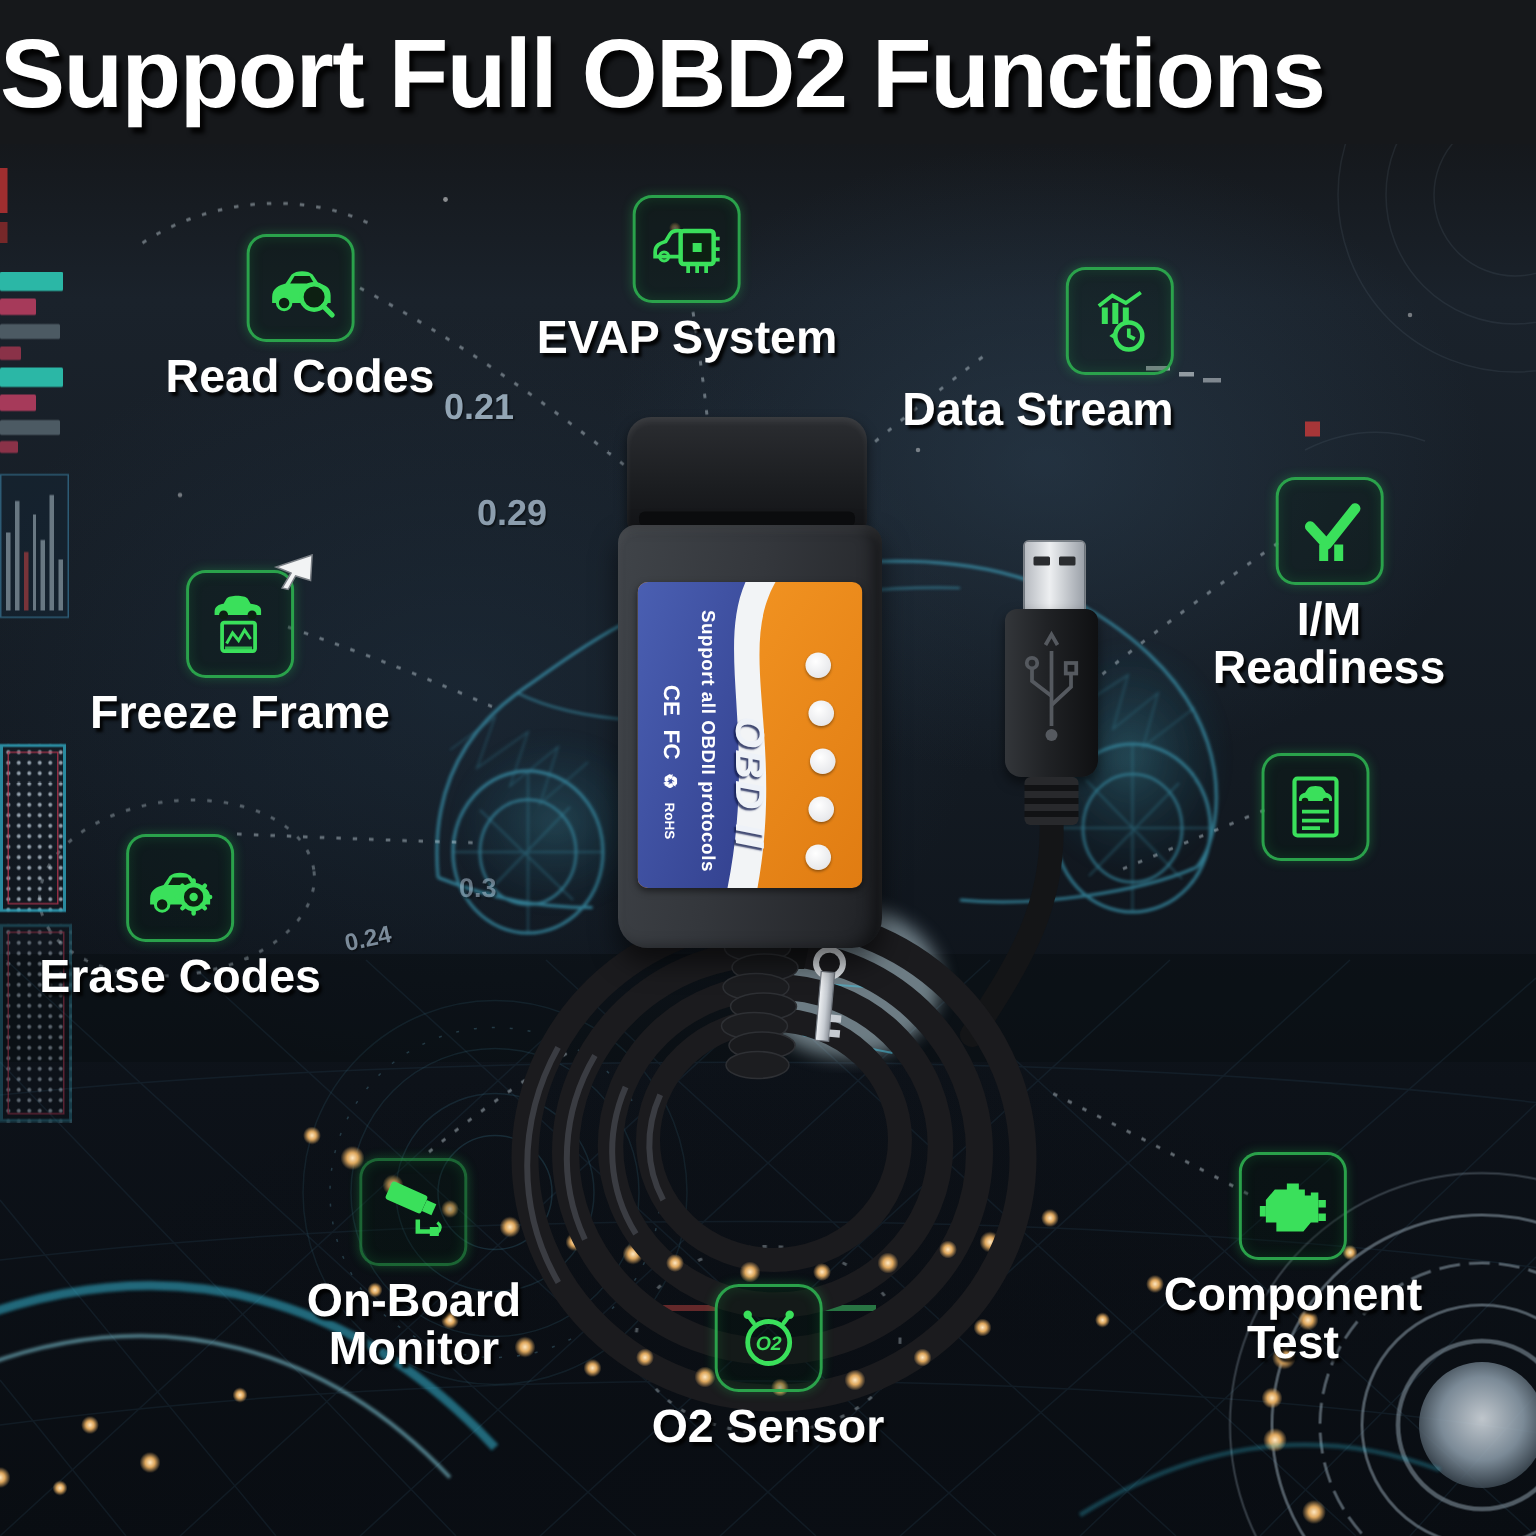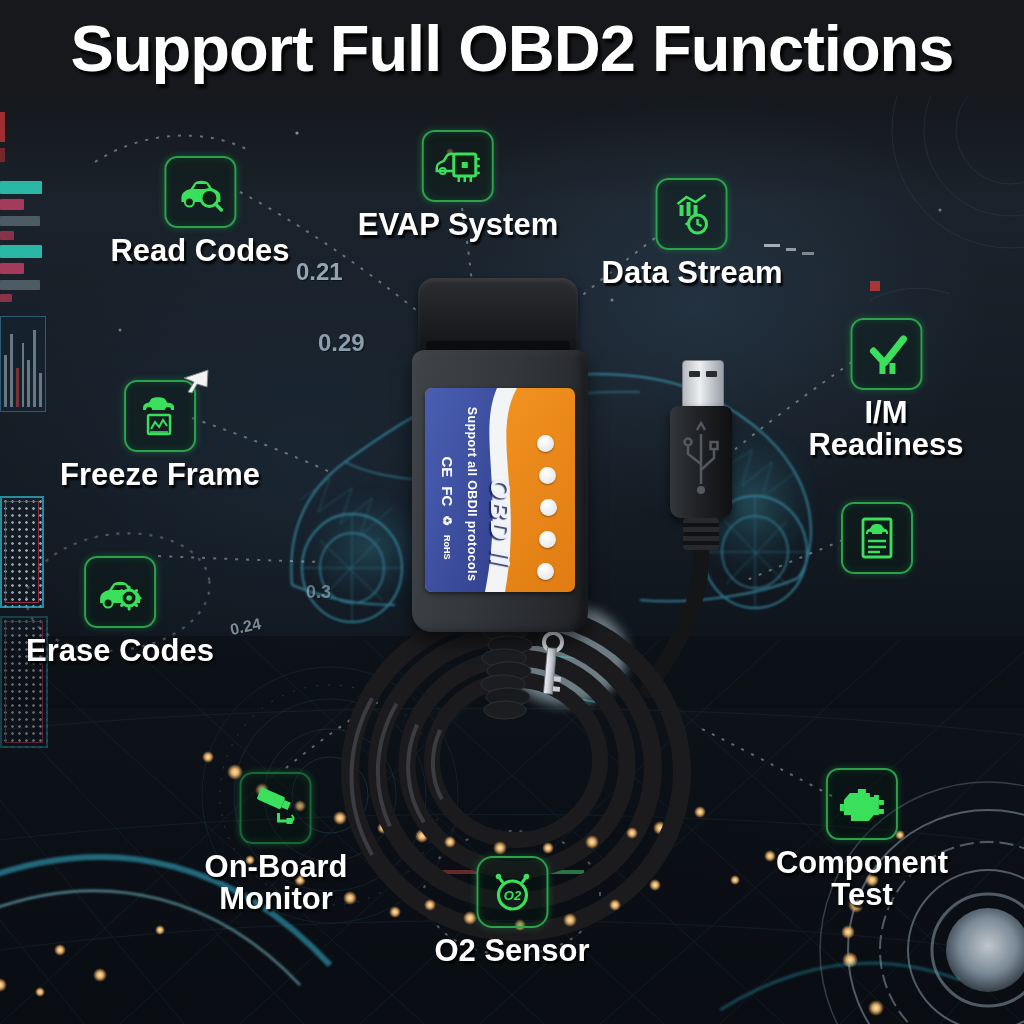--- a/index.html
+++ b/index.html
@@ -6,21 +6,21 @@
   .stage{position:relative;width:1024px;height:1024px;overflow:hidden;
     font-family:"Liberation Sans",sans-serif;
     background:
       radial-gradient(420px 300px at 68% 30%, rgba(56,84,108,.35), transparent 70%),
       radial-gradient(500px 360px at 30% 45%, rgba(38,62,84,.30), transparent 70%),
       radial-gradient(700px 420px at 50% 100%, rgba(10,14,20,.9), transparent 80%),
       linear-gradient(180deg,#15181c 0 96px,#1a222b 200px,#131a22 520px,#0d1219 720px,#090d12 100%);}
   .abs{position:absolute;}
   svg{display:block;}
   
-  .banner{left:0;top:0;width:1024px;height:96px;background:#16181b;display:flex;align-items:center;justify-content:center;}
+  .banner{left:0;top:0;width:1024px;height:96px;background:#16181b;display:flex;align-items:center;}
   .banner h1{margin:0;font-size:65px;font-weight:bold;letter-spacing:-1px;color:#fff;
     text-shadow:3px 4px 3px rgba(0,0,0,.9);white-space:nowrap;}
   
   .feature{position:absolute;display:flex;flex-direction:column;align-items:center;gap:7px;transform:translateX(-50%);}
   .icon-frame{position:relative;width:68px;height:68px;border:2.5px solid rgba(44,170,78,.95);border-radius:13px;
     background:rgba(8,26,16,.30);display:flex;align-items:center;justify-content:center;
     box-shadow:0 0 7px rgba(40,220,90,.28), inset 0 0 9px rgba(40,220,90,.16);}
   .feature-label{font-weight:bold;font-size:31px;color:#fff;line-height:1.02;text-align:center;
     white-space:pre-line;text-shadow:2px 3px 2px rgba(0,0,0,.9);}
   .cursor-arrow{position:absolute;right:-16px;top:-14px;}
@@ -383,21 +383,21 @@
         <path d="M3,26 C3,21 7,20 10,19 L13,14 C15,11 21,11 23,14 L25,19 C28,20 30,21 30,25 L30,29 L3,29 Z" fill="none" stroke="#3ae05b" stroke-width="2.5"></path>
         <circle cx="9" cy="29" r="3" fill="none" stroke="#3ae05b" stroke-width="2"></circle>
         <rect x="20" y="12" width="22" height="22" rx="2" fill="#0d2012" stroke="#3ae05b" stroke-width="3"></rect>
         <rect x="28" y="20" width="6" height="6" fill="#3ae05b"></rect>
         <path d="M25,34 L25,40 M31,34 L31,40 M37,34 L37,40 M42,17 L46,17 M42,24 L46,24 M42,31 L46,31" stroke="#3ae05b" stroke-width="2.5"></path>
       </svg>
     </div>
     <div class="feature-label">EVAP System</div>
   </div>
 
-  <div class="feature" style="left:692px;top:178px;">
+  <div class="feature" style="left:692px;top:178px;align-items:flex-end;">
     <div class="icon-frame">
       <svg width="48" height="48" viewBox="0 0 48 48">
         <polyline points="10,14 19,7 28,12 38,5" fill="none" stroke="#3ae05b" stroke-width="2.5"></polyline>
         <rect x="12" y="15" width="4" height="11" fill="#3ae05b"></rect>
         <rect x="19" y="12" width="4" height="14" fill="#3ae05b"></rect>
         <rect x="26" y="15" width="4" height="11" fill="#3ae05b"></rect>
         <circle cx="30" cy="34" r="9" fill="none" stroke="#3ae05b" stroke-width="3"></circle>
         <path d="M30,29 L30,34 L34,36" fill="none" stroke="#3ae05b" stroke-width="2.5"></path>
         <path d="M21,31 L17,34 L22,37" fill="#3ae05b"></path>
       </svg>

